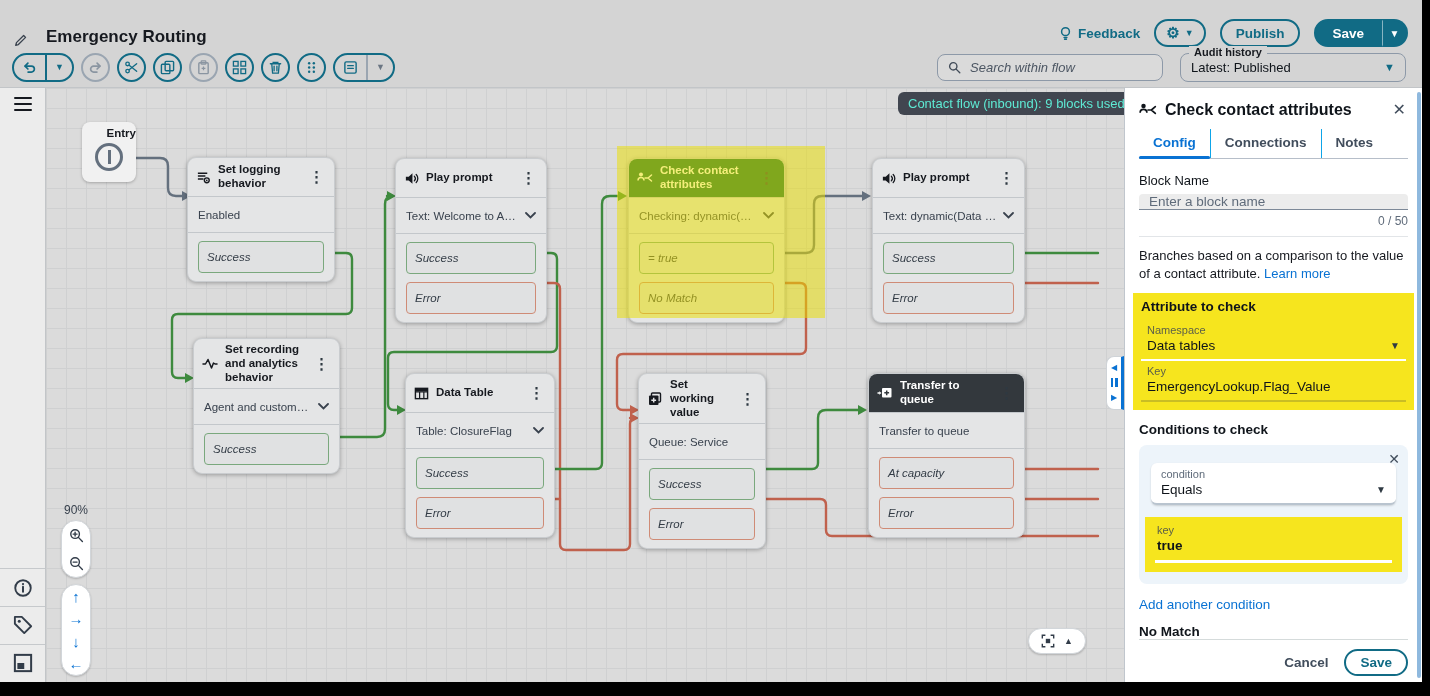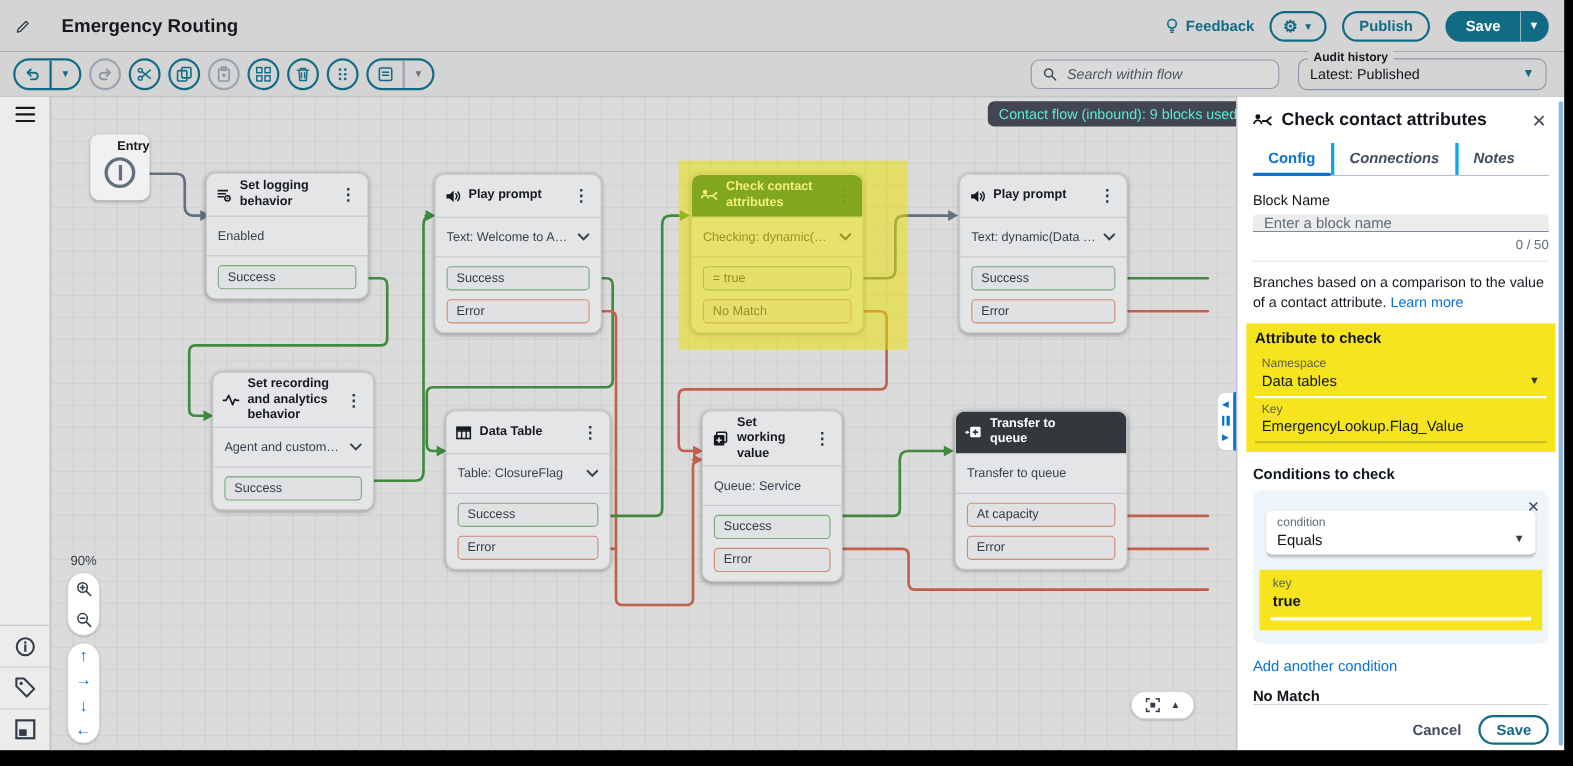--- a/index.html
+++ b/index.html
@@ -1,20 +1,20 @@
 <!DOCTYPE html>
 <html style="--teal: #116b85; --blue: #0972d3; --success: #3e8a3e; --error: #c0614d; --neutral: #64707e; --branch_success: #7aa87d; --branch_error: #cf8b76; --green_header: #0d6b3d; --dark_header: #33383d; --badge_bg: #414650; --highlight: rgba(233,222,0,0.52); --panel_yellow: #f6e51e;"><head>
 <meta charset="utf-8">
 <style>
   html,body{margin:0;padding:0;background:#000;}
   *{box-sizing:border-box;font-family:"Liberation Sans",sans-serif;}
   .stage{position:relative;width:1430px;height:696px;background:#000;overflow:hidden;}
 
   
-  .topbar{position:absolute;left:0;top:0;width:1422px;height:47px;background:#d4d4d4;display:flex;align-items:center;padding:0 14px;gap:24px;}
+  .topbar{position:absolute;left:0;top:0;width:1422px;height:47px;background:#d4d4d4;display:flex;align-items:flex-end;padding:0 14px;gap:14px;}
   .title{font-size:17px;font-weight:bold;color:#16191f;margin-left:4px;}
   .topbar .right{margin-left:auto;display:flex;align-items:center;gap:14px;}
   .feedback{display:flex;align-items:center;gap:6px;color:var(--teal);font-weight:bold;font-size:13.5px;cursor:pointer;}
   .pill{height:28px;border:2px solid var(--teal);border-radius:15px;background:transparent;color:var(--teal);
         font-size:13.5px;font-weight:bold;display:inline-flex;align-items:center;justify-content:center;padding:0 14px;cursor:pointer;}
   .pill.small{padding:0 10px;gap:5px;}
   .save-group{display:flex;}
   .save-main{height:28px;background:var(--teal);color:#fff;font-weight:bold;font-size:13.5px;border:2px solid var(--teal);
              border-radius:15px 0 0 15px;padding:0 16px;display:flex;align-items:center;cursor:pointer;}
   .save-caret{height:28px;width:26px;background:var(--teal);color:#fff;border:2px solid var(--teal);border-left:1px solid rgba(255,255,255,.5);
@@ -71,22 +71,22 @@
   .bheader .bicon{display:flex;flex-shrink:0;}
   .bheader .btitle{font-size:11.5px;font-weight:bold;line-height:1.2;flex:1;}
   .bheader .kebab{font-size:15px;font-weight:bold;color:#2b3citrine;color:#2e3942;cursor:pointer;padding:0 2px;}
   .block.hdr-green .bheader{background:var(--green_header);color:#fff;}
   .block.hdr-dark .bheader{background:var(--dark_header);color:#fff;}
   .bbody{height:37px;border-top:1px solid #c3c7cb;border-bottom:1px solid #c3c7cb;display:flex;align-items:center;
          gap:6px;padding:0 10px;font-size:11.5px;color:#39424e;}
   .bbody .btxt{flex:1;white-space:nowrap;overflow:hidden;text-overflow:ellipsis;}
   .bbody .chev{color:#39424e;display:flex;flex-shrink:0;cursor:pointer;}
   .branches{padding:8px 10px;display:flex;flex-direction:column;gap:8px;}
-  .branch{height:22px;border-radius:4px;display:flex;align-items:center;padding:0 8px;font-size:11.5px;color:#333c46;
-          background:#e0e1e2;border:1.5px solid;cursor:pointer;}
+  .branch{height:32px;border-radius:4px;display:flex;align-items:center;padding:0 8px;font-size:11.5px;color:#333c46;
+          background:#e0e1e2;border:1.5px solid;cursor:pointer;font-style:italic;}
   .branch.success{border-color:var(--branch_success);}
   .branch.error{border-color:var(--branch_error);}
   .hl-overlay{position:absolute;left:617px;top:146px;width:208px;height:172px;background:var(--highlight);z-index:3;pointer-events:none;}
 
   
   .zoomlabel{position:absolute;left:64px;top:503px;font-size:12px;color:#39424e;z-index:4;}
   .vpill{position:absolute;left:61px;width:30px;background:#fff;border:1px solid #d2d6da;border-radius:15px;
          box-shadow:0 1px 2px rgba(0,0,0,.2);display:flex;flex-direction:column;align-items:center;z-index:4;}
   .vpill .vbtn{width:100%;height:28px;display:flex;align-items:center;justify-content:center;cursor:pointer;color:#323c49;}
   .vpill .vbtn.blue{color:var(--blue);font-size:15px;}
@@ -105,21 +105,21 @@
   .panel{position:absolute;left:1124px;top:88px;width:298px;height:594px;background:#fff;border-left:1px solid #c0c6cd;
          display:flex;flex-direction:column;padding:12px 14px 10px;z-index:7;}
   .panel .pscroll{position:absolute;right:1px;top:4px;bottom:4px;width:4px;background:#8fb9de;border-radius:2px;}
   .phead{display:flex;align-items:center;gap:8px;}
   .phead .ptitle{font-size:16px;font-weight:bold;color:#0f141a;flex:1;}
   .phead .pclose{font-size:16px;color:#414d5c;cursor:pointer;padding:0 2px;}
   .ptabs{display:flex;align-items:center;margin-top:10px;border-bottom:1px solid #b6bec9;}
   .ptab{font-size:13.5px;font-weight:bold;color:#414d5c;padding:6px 14px 8px;cursor:pointer;position:relative;}
   .ptab.active{color:var(--blue);}
   .ptab.active::after{content:"";position:absolute;left:0;right:0;bottom:-1px;height:3px;background:var(--blue);border-radius:2px;}
-  .ptab+.ptab{border-left:3px solid #0ea5e9;font-style:italic;}
+  .ptab+.ptab{border-left:1px solid #0ea5e9;}
   .flabel{font-size:13px;color:#0f141a;margin:14px 0 6px;}
   .nameinput{width:100%;height:33px;background:#ececec;border:none;border-bottom:1px solid #7d8998;border-radius:4px 4px 0 0;
              padding:0 10px;font-size:13.5px;color:#39424e;outline:none;}
   .nameinput::placeholder{color:#5f6b7a;}
   .counter{text-align:right;font-size:12px;color:#5f6b7a;margin-top:4px;}
   .phr{border:none;border-top:1px solid #e2e5e8;margin:8px 0 10px;}
   .pdesc{font-size:13px;color:#16191f;line-height:1.4;}
   .plink{color:var(--blue);cursor:pointer;}
   .ysec{background:var(--panel_yellow);margin:10px -6px 0;padding:6px 8px 8px;}
   .ysec h4{margin:0 0 6px;font-size:13.5px;color:#0f141a;}

